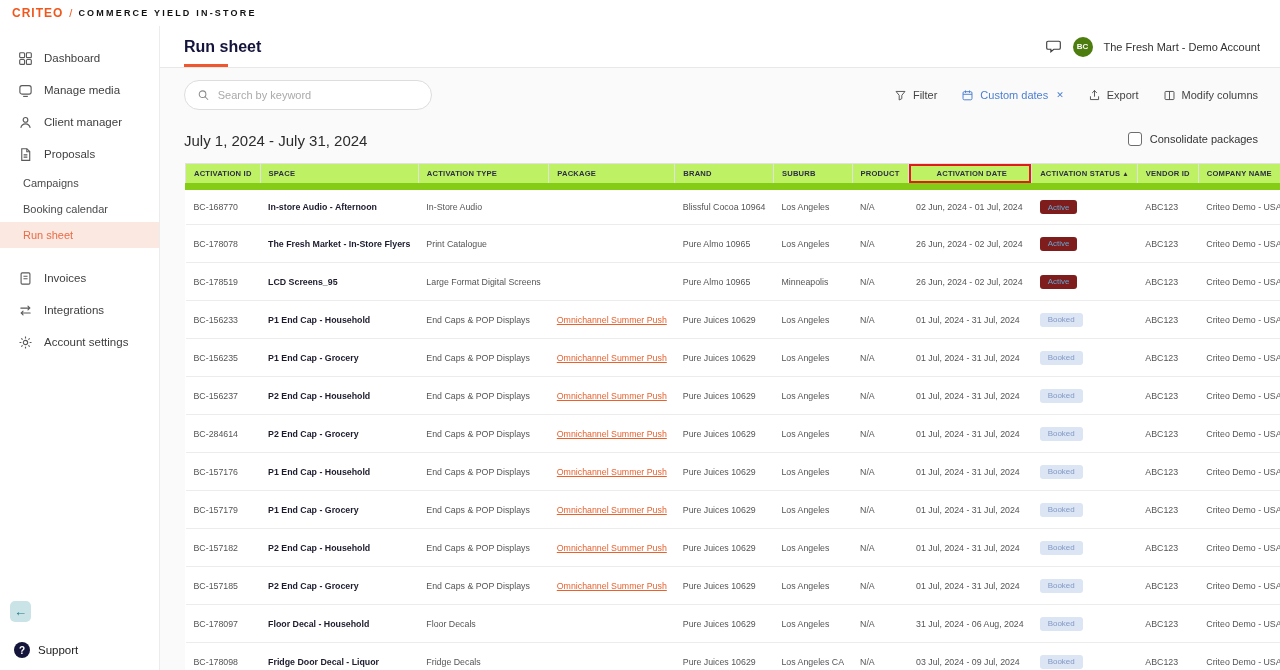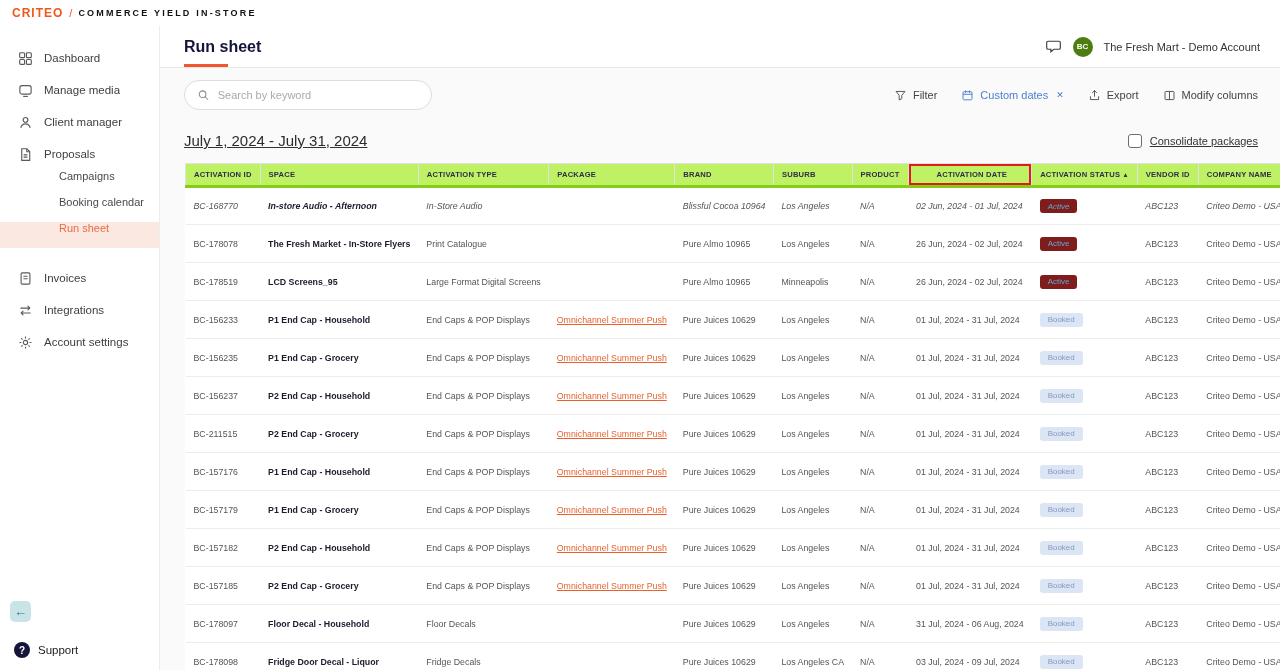--- a/index.html
+++ b/index.html
@@ -17,21 +17,21 @@
   .sidebar { width:160px; background:#fff; border-right:1px solid #ececec; position:relative; flex-shrink:0; }
   .main { flex:1; background:#FAFAFB; position:relative; overflow:hidden; }
 
   
   .nav { padding-top:16px; }
   .side-item { display:flex; align-items:center; gap:11px; height:32px; padding-left:17px;
     font-size:11.5px; color:#3e3e3e; cursor:pointer; }
   .side-item .icon { width:16px; height:16px; display:flex; align-items:center; justify-content:center; color:#5a5a5a; }
   .side-item.active { color:#F0572E; }
   .side-item.active .icon { color:#F0572E; }
-  .side-sub { height:26px; display:flex; padding-left:59px; font-size:11px; color:#4a4a4a; cursor:pointer; }
+  .side-sub { height:26px; display:flex; align-items:center; padding-left:23px; font-size:11px; color:#4a4a4a; cursor:pointer; }
   .side-sub.selected { background:#FBE9E1; color:#E96B46; }
   .back-btn { position:absolute; bottom:48px; left:10px; width:21px; height:21px; border-radius:5px;
     background:#C9E3E7; color:#1F7A88; display:flex; align-items:center; justify-content:center;
     font-size:13px; font-weight:bold; cursor:pointer; }
   .support { position:absolute; bottom:12px; left:14px; display:flex; align-items:center; gap:8px; cursor:pointer; }
   .support-q { width:16px; height:16px; border-radius:50%; background:#15153B; color:#fff;
     font-size:10px; font-weight:bold; display:flex; align-items:center; justify-content:center; }
   .support-label { font-size:11.5px; color:#222; }
 
   
@@ -52,36 +52,36 @@
   .search-box svg { color:#8a8a8a; }
   .search-input { border:none; outline:none; font-size:11px; color:#444; width:100%; background:transparent; }
   .search-input::placeholder { color:#aaa; }
   .tool-group { display:flex; align-items:center; gap:24px; }
   .tool-btn { display:flex; align-items:center; gap:6px; font-size:11px; color:#444; cursor:pointer; }
   .tool-btn svg { color:#555; }
   .tool-btn.blue, .tool-btn.blue svg { color:#4D7FD0; }
   .chip-close { font-size:9px; margin-left:2px; }
 
   
-  .date-row { display:flex; align-items:center; justify-content:space-between; padding:22px 22px 0 24px;text-decoration:underline; }
+  .date-row { display:flex; align-items:flex-start; justify-content:space-between; padding:22px 22px 0 24px; }
   .date-range { font-size:15px; color:#2c2c2c; }
   .consolidate { display:flex; align-items:center; gap:8px; cursor:pointer; }
   .checkbox { width:14px; height:14px; border:1.5px solid #6d6d6d; border-radius:3px; background:#fff; }
   .consolidate-label { font-size:11px; color:#333; }
 
   
   .table-wrap { margin:14px 0 0 25px; }
   table { border-collapse:collapse; table-layout:fixed; background:#fff; }
   thead th { height:23px; background:#bef264; border:1px solid #e1e1e1; font-size:7.6px; font-weight:bold;
     color:#2e2e48; text-align:left; padding:0 8px; letter-spacing:.2px; white-space:nowrap; overflow:hidden;
     cursor:pointer; position:relative; }
   .sort-arrow { font-size:6.5px; color:#333; margin-left:2px; }
   tbody td { height:38px; border-bottom:1px solid #ececec; font-size:8.8px; color:#555; padding:0 8px;
     white-space:nowrap; overflow:hidden; background:#fff; }
-  tbody tr:first-child td { border-top:3px solid #84cc16;font-style:italic; }
+  tbody tr:first-child td { border-top:7px solid #84cc16; }
   .cell-space { font-weight:bold; color:#1c1c2e; }
   .pkg-link { color:#E8622F; text-decoration:underline; cursor:pointer; }
   .badge { display:inline-block; font-size:8px; padding:2.5px 8px; border-radius:3px; }
   .badge-active { background:#7f1d1d; color:#5FA8D3; }
   .badge-booked { background:#DCE5F4; color:#8298C4; }
 
   
   .th-highlight { box-shadow: inset 0 0 0 2px #E01B1B; }
 </style>
 </head>
@@ -332,21 +332,21 @@
               <td><a class="pkg-link">Omnichannel Summer Push</a></td>
               <td>Pure Juices 10629</td>
               <td>Los Angeles</td>
               <td>N/A</td>
               <td>01 Jul, 2024 - 31 Jul, 2024</td>
               <td><span class="badge badge-booked">Booked</span></td>
               <td>ABC123</td>
               <td>Criteo Demo - USA</td>
             </tr>
             <tr>
-              <td>BC-211515</td>
+              <td>BC-284614</td>
               <td class="cell-space">P2 End Cap - Grocery</td>
               <td>End Caps &amp; POP Displays</td>
               <td><a class="pkg-link">Omnichannel Summer Push</a></td>
               <td>Pure Juices 10629</td>
               <td>Los Angeles</td>
               <td>N/A</td>
               <td>01 Jul, 2024 - 31 Jul, 2024</td>
               <td><span class="badge badge-booked">Booked</span></td>
               <td>ABC123</td>
               <td>Criteo Demo - USA</td>

